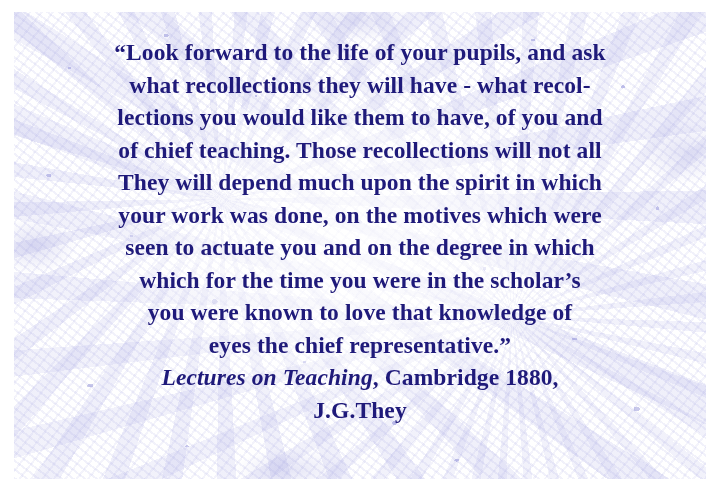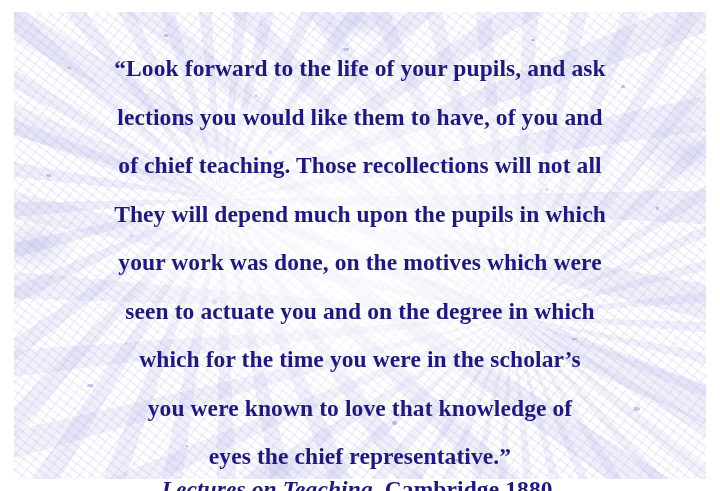--- a/index.html
+++ b/index.html
@@ -71,42 +71,43 @@
     top: 36px;
     width: 664px;
     text-align: center;
     font-family: "Liberation Serif", "DejaVu Serif", serif;
     font-weight: bold;
     font-size: 23.5px;
     line-height: 32.5px;
     color: #1f1a7a;
     letter-spacing: 0.1px;
   }
-  .quote-line { white-space: pre; margin-top: 16px; }
+  .quote-line { white-space: pre; }
   .attr-line {
     white-space: pre;
   }
   .attr-title {
     font-style: italic;
     text-align: center;
   }
 </style>
 </head>
 <body>
 
 <div id="canvas">
 
   <div class="texture"></div>
   <div class="wash"></div>
 
   <div class="quote-block">
     <div class="quote-line">“Look forward to the life of your pupils, and ask</div>
+    <div class="quote-line">what recollections they will have - what recol-</div>
     <div class="quote-line">lections you would like them to have, of you and</div>
     <div class="quote-line">of chief teaching. Those recollections will not all</div>
-    <div class="quote-line">They will depend much upon the pupils in which</div>
+    <div class="quote-line">They will depend much upon the spirit in which</div>
     <div class="quote-line">your work was done, on the motives which were</div>
     <div class="quote-line">seen to actuate you and on the degree in which</div>
     <div class="quote-line">which for the time you were in the scholar’s</div>
     <div class="quote-line">you were known to love that knowledge of</div>
     <div class="quote-line">eyes the chief representative.”</div>
 
     <div class="attr-line"><span class="attr-title">Lectures on Teaching</span><span>, Cambridge 1880,</span></div>
     <div class="attr-line">J.G.They</div>
   </div>
 

